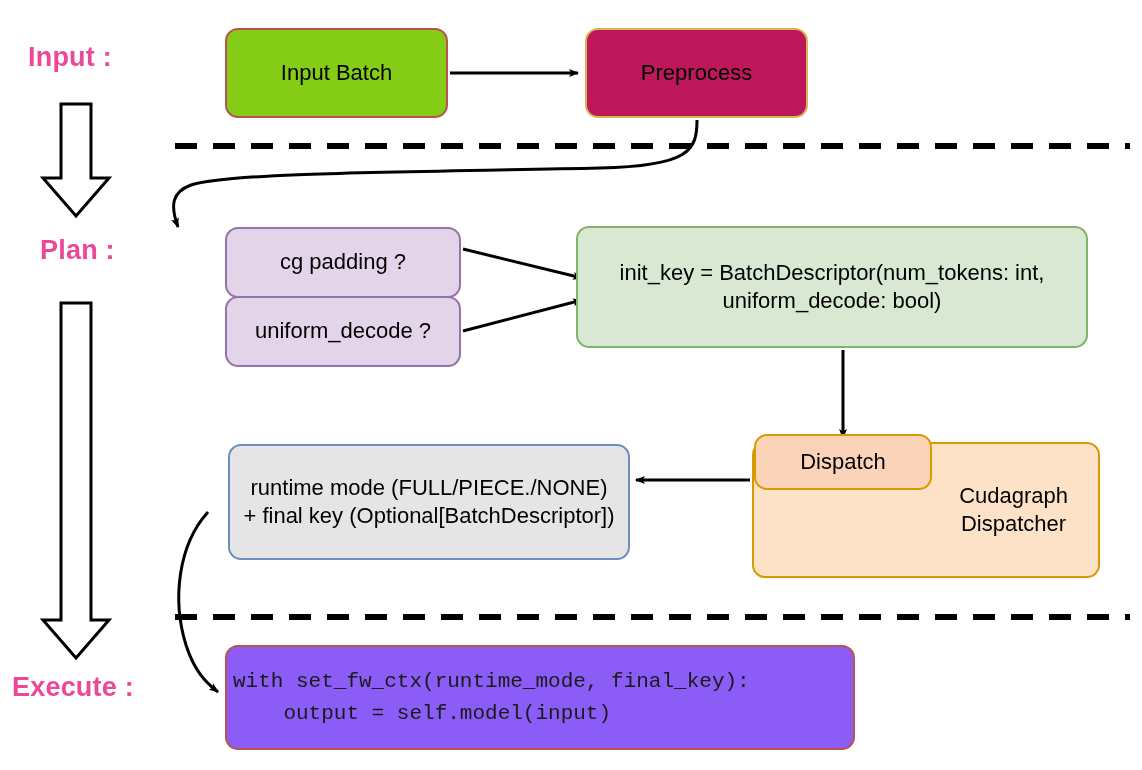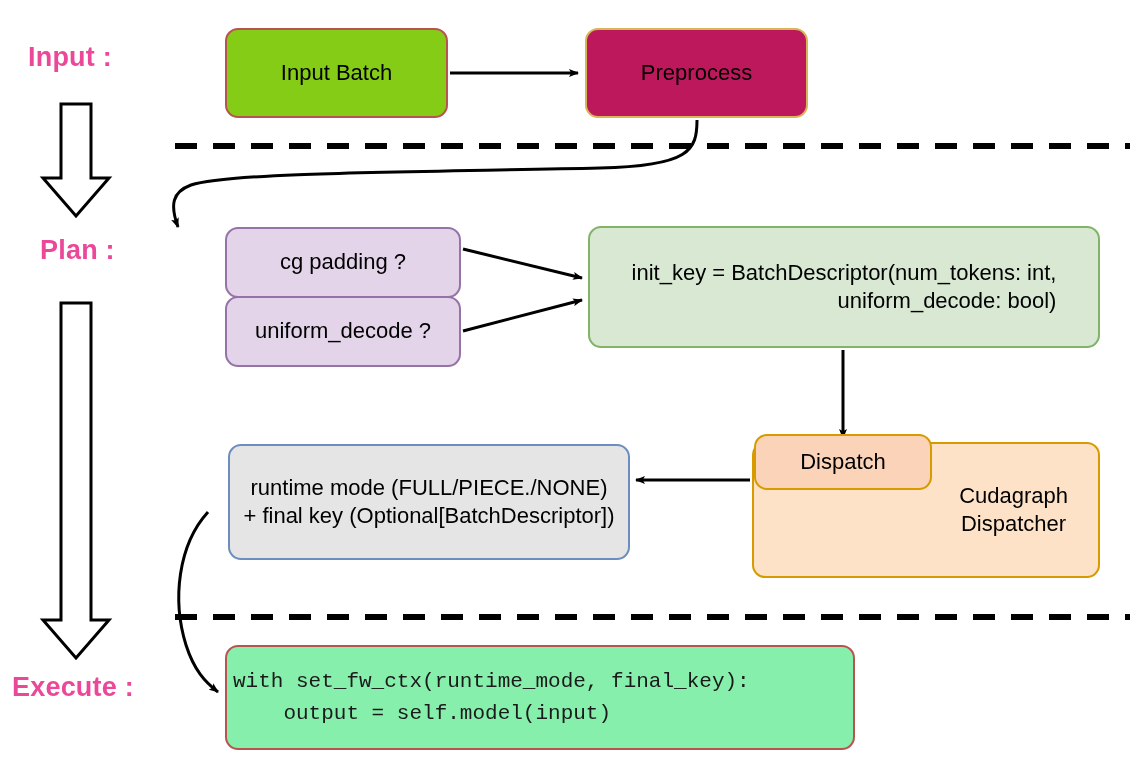--- a/index.html
+++ b/index.html
@@ -51,21 +51,21 @@
   .node-text { display: block; white-space: pre-line; padding: 0 8px; }
 
   .n-input-batch { background: #84cc16; border-color: #B85450; }
   .n-preprocess  { background: #be185d; border-color: #D6B656; }
   .n-purple      { background: #E3D4EA; border-color: #9673A6; }
   .n-green       { background: #D8E8D3; border-color: #82B366; }
   .n-blue        { background: #e5e5e5; border-color: #6C8EBF; }
   .n-outer-orange{ background: #FDE2C8; border-color: #D79B00; }
   .n-dispatch    { background: #FBD3B8; border-color: #D79B00; }
   .n-code {
-    background: #86efac;
+    background: #8b5cf6;
     border-color: #B85450;
     font-family: "Liberation Mono", monospace;
     font-size: 21px;
     text-align: left;
     justify-content: flex-start;
     line-height: 1.5;
     color: #1a1a1a;
   }
   .n-code .node-text { white-space: pre; padding-left: 6px; }
 </style>
@@ -115,21 +115,21 @@
   </div>
 
   <div class="node n-purple" style="left:225px; top:227px; width:236px; height:71px;">
     <span class="node-text">cg padding ?</span>
   </div>
 
   <div class="node n-purple" style="left:225px; top:296px; width:236px; height:71px;">
     <span class="node-text">uniform_decode ?</span>
   </div>
 
-  <div class="node n-green" style="left:588px; top:226px; width:512px; height:122px;text-align:right;">
+  <div class="node n-green" style="left:576px; top:226px; width:512px; height:122px;">
     <span class="node-text">init_key = BatchDescriptor(num_tokens: int,
 uniform_decode: bool)</span>
   </div>
 
   <div class="node n-outer-orange" style="left:752px; top:442px; width:348px; height:136px; justify-content:flex-end; padding-right:22px;">
     <span class="node-text">Cudagraph
 Dispatcher</span>
   </div>
 
   <div class="node n-dispatch" style="left:754px; top:434px; width:178px; height:56px;">

